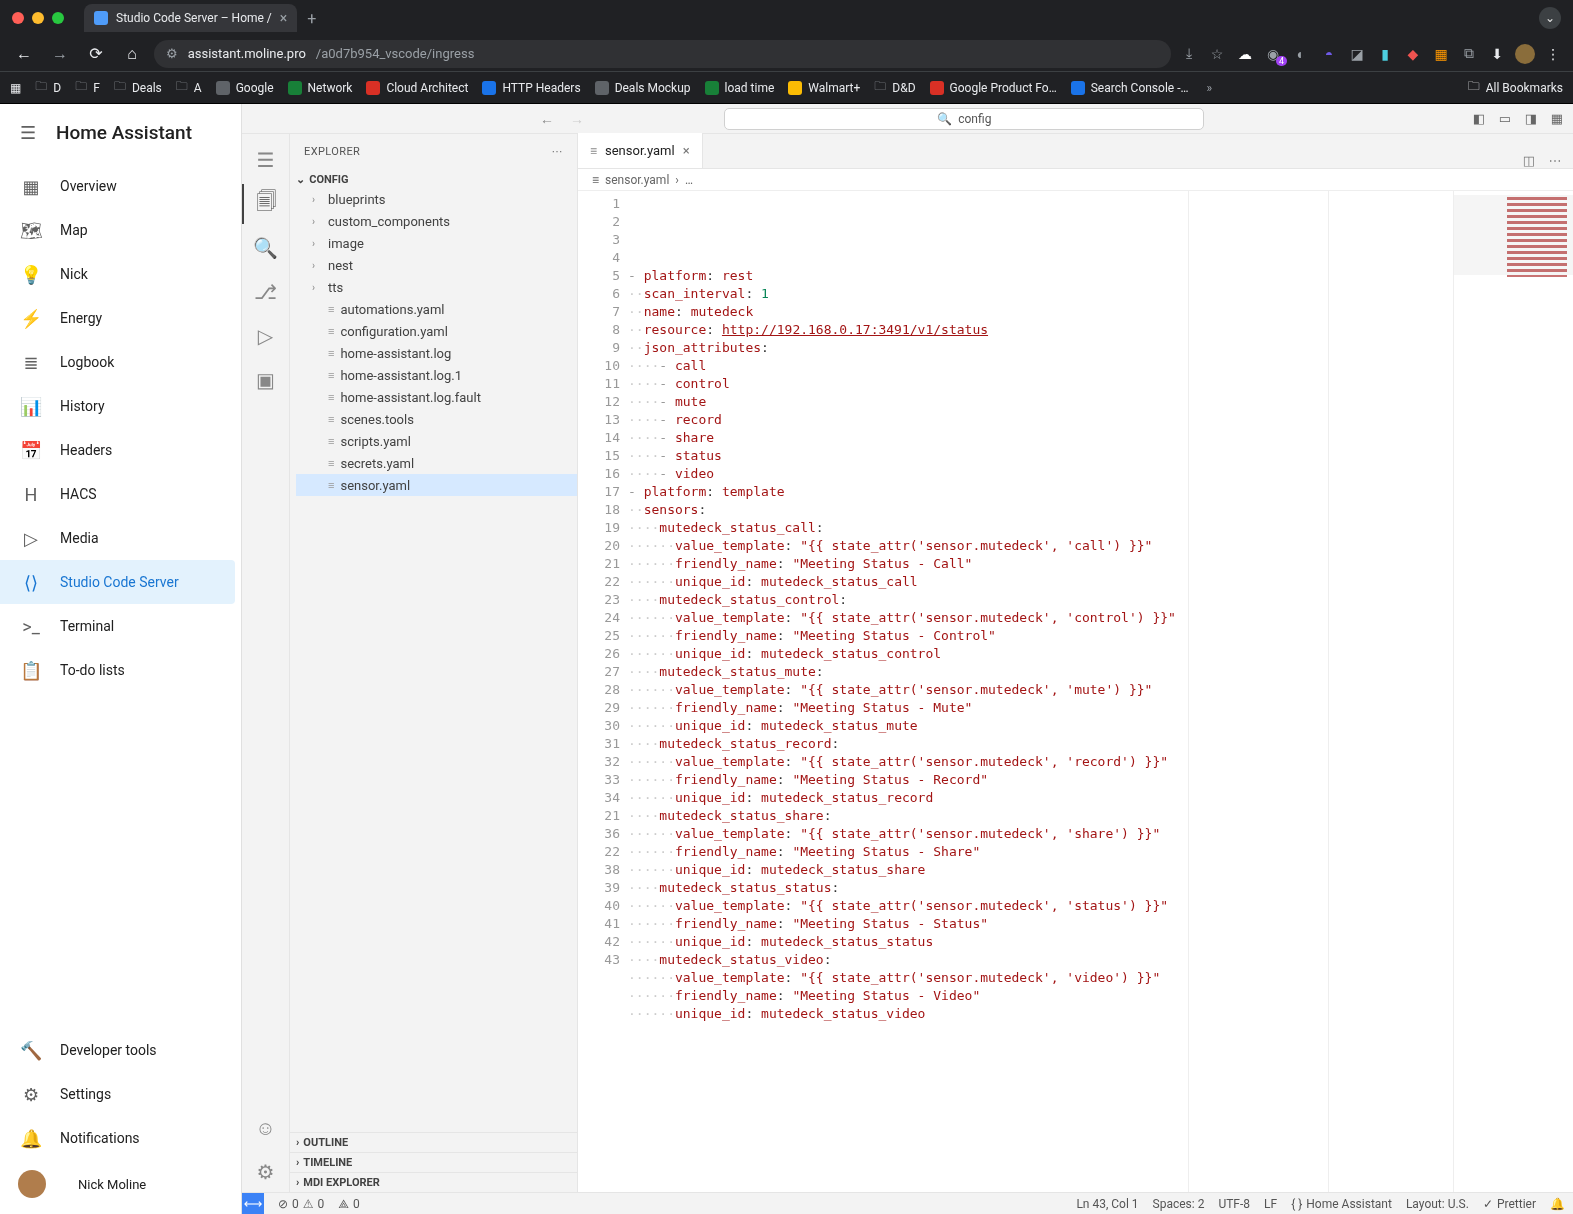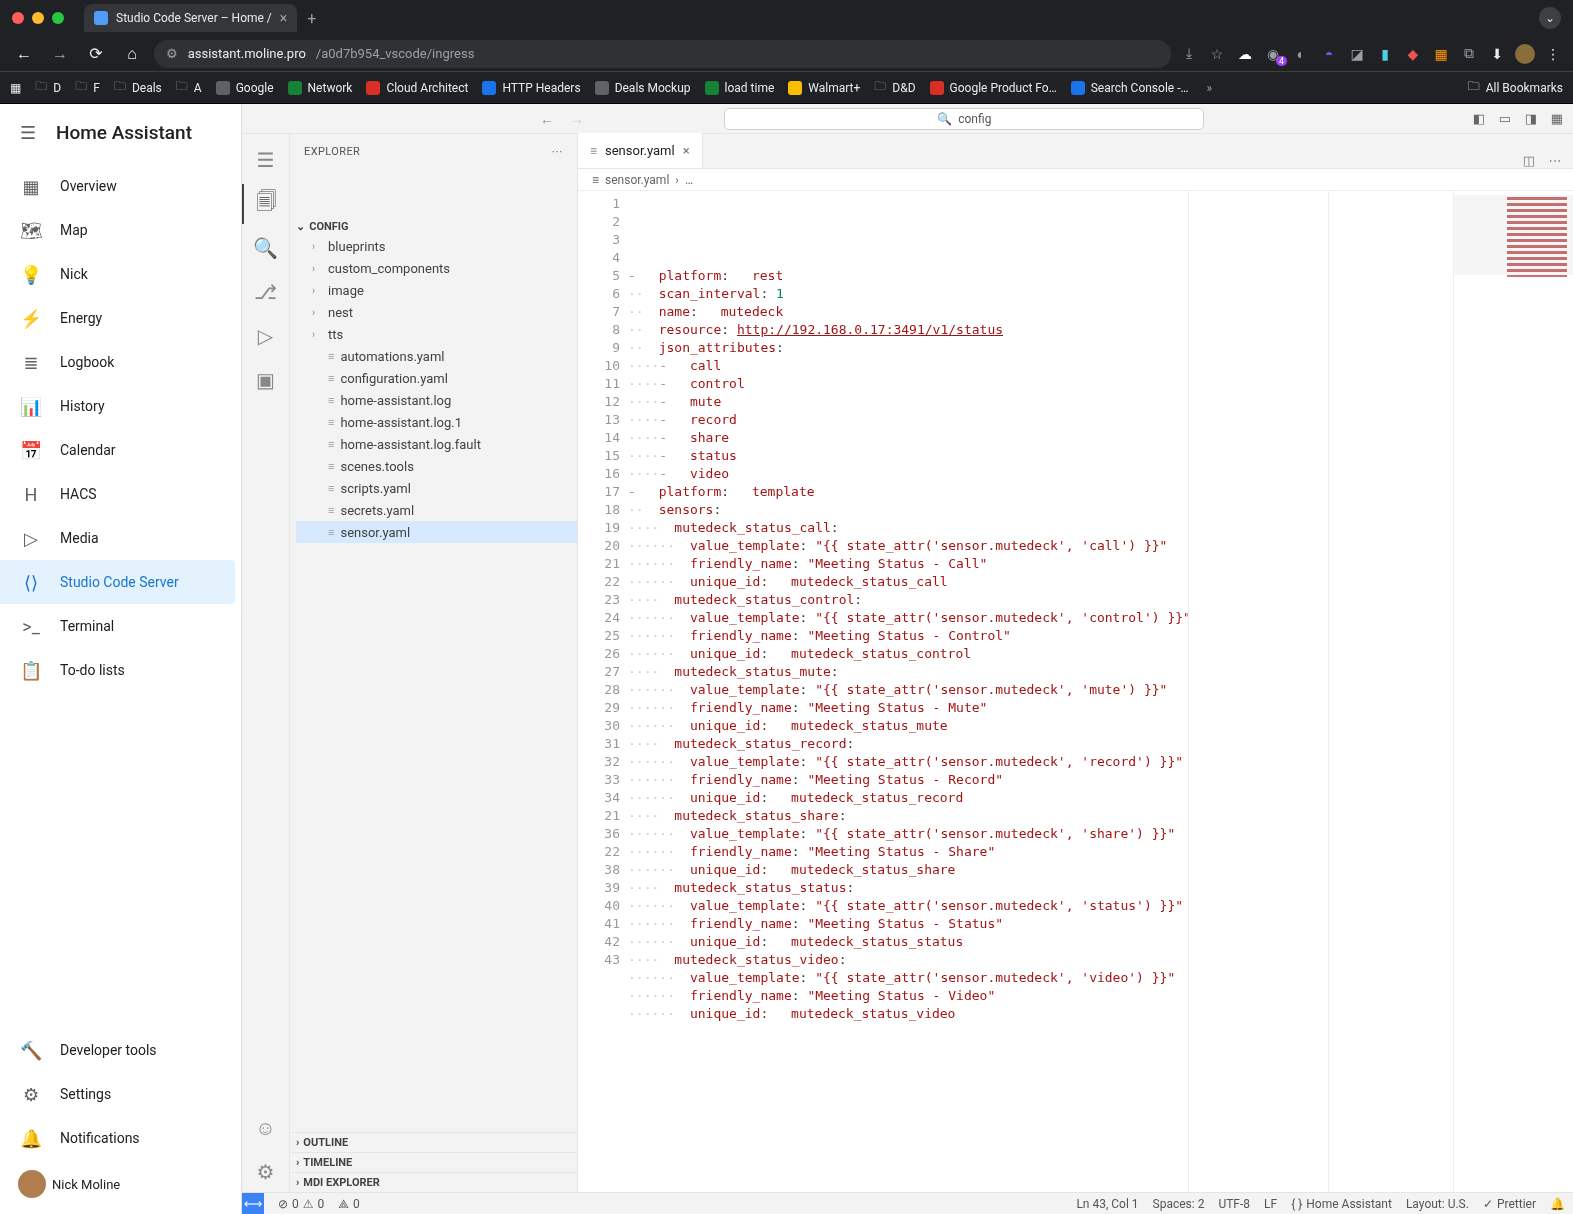--- a/index.html
+++ b/index.html
@@ -87,21 +87,21 @@
 .hamburger { width:20px; color:#616161; font-size:18px;}
 .ha-menu { flex:1; overflow:auto; padding: 4px 0;}
 .ha-item {
   display:flex; align-items:center; gap:18px; height:44px; padding:0 20px;
   color:#212121; font-size:14px;
 }
 .ha-item.active { background:#e3f2fd; color:#1976d2; border-radius: 0 4px 4px 0; margin-right:6px;}
 .ha-item .mi { width:22px; text-align:center; font-size:18px; color:#616161;}
 .ha-item.active .mi { color:#1976d2;}
 .ha-bottom { border-top:none; padding-bottom:6px;}
-.ha-user { display:flex; align-items:center; gap:6px; padding:10px 18px;}
+.ha-user { display:flex; align-items:center; gap:32px; padding:10px 18px;}
 .ha-user .uavatar { width:28px; height:28px; border-radius:50%; background:#b07d4c;}
 
 
 .vscode { flex:1; display:flex; flex-direction:column; min-width:0; background:#f8f8f8;}
 .vscode-top {
   height: 30px; display:flex; align-items:center; background:#f3f3f3; border-bottom:1px solid #e5e5e5;
   padding: 0 6px; gap:8px;
 }
 .vscode-top .navarrow { width:22px; text-align:center; color:#888; font-size:14px;}
 .vscode-search {
@@ -119,21 +119,21 @@
   width: 48px; background:#f3f3f3; border-right:1px solid #e5e5e5;
   display:flex; flex-direction:column; align-items:center; padding-top:6px; gap:4px;
 }
 .act { width:48px; height:40px; display:flex; align-items:center; justify-content:center; color:#888; font-size:20px;}
 .act.active { color:#424242; border-left:2px solid #424242;}
 .act-spacer { flex:1;}
 
 
 .explorer {
   width: 288px; background:#f3f3f3; border-right:1px solid #e5e5e5; display:flex; flex-direction:column;
-  font-size:13px; color:#424242; min-height:0;gap:47px;
+  font-size:13px; color:#424242; min-height:0;
 }
 .exp-header { height:35px; display:flex; align-items:center; padding:0 14px; font-size:11px; letter-spacing:0.4px; color:#555; gap:8px;}
 .exp-header .dots { margin-left:auto; color:#777;}
 .exp-section { padding: 2px 0;}
 .exp-section-head { display:flex; align-items:center; padding:2px 6px; font-size:11px; font-weight:700; gap:4px;}
 .exp-tree { padding-left: 6px;}
 .tree-item { display:flex; align-items:center; gap:6px; padding: 2px 10px 2px 16px; height:22px; }
 .tree-item .caret{ color:#888; font-size:10px; width:10px;}
 .tree-item.folder > .label { }
 .tree-item.file { padding-left:32px;}
@@ -148,21 +148,21 @@
 .ed-tab .fic { color:#888; font-size:12px;}
 .ed-tab .close {color:#777; font-size:13px;}
 .tabs-right { margin-left:auto; display:flex; gap:6px; padding-right:8px; color:#777;}
 .tabs-right span{ width:20px; text-align:center;}
 .breadcrumb { height:22px; display:flex; align-items:center; padding:0 14px; color:#666; font-size:12px; gap:6px; border-bottom:1px solid #eee; background:#fff;}
 .editor-body { flex:1; display:flex; background:#fff; font-family: "Menlo","Consolas",monospace; font-size:13px; line-height:18px; overflow:hidden; position:relative;}
 .gutter { width:50px; text-align:right; color:#999; padding:4px 8px 4px 0; user-select:none;}
 .gutter div { height:18px;}
 .code { flex:1; padding:4px 0; white-space:pre; color:#333; position:relative;}
 .code-line { height:18px; }
-.k { color:#a31515;margin-left:15px;} 
+.k { color:#a31515;} 
 .s { color:#a31515;} 
 .n { color:#098658;}
 .url { color:#a31515; text-decoration:underline;}
 .dash { color:#999;}
 .dots { color:#ccc;}
 .ruler { position:absolute; top:0; bottom:0; border-left:1px solid #eee;}
 .minimap { width:120px; border-left:1px solid #eee; background:#fff; position:relative;}
 .mini-block { position:absolute; top:6px; right:6px; width:60px; height:80px; background:linear-gradient(#a31515 0 3px, transparent 3px 6px) repeat; background-size: 60px 6px; opacity:0.6;}
 .mini-hl { position:absolute; top:4px; right:0; width:100%; height:80px; background:rgba(0,0,0,0.04);}
 
@@ -320,21 +320,21 @@
         <div class="ha-item">
           <span class="mi">≣</span>
           <span>Logbook</span>
         </div>
         <div class="ha-item">
           <span class="mi">📊</span>
           <span>History</span>
         </div>
         <div class="ha-item">
           <span class="mi">📅</span>
-          <span>Calendar</span>
+          <span>Headers</span>
         </div>
         <div class="ha-item">
           <span class="mi">H</span>
           <span>HACS</span>
         </div>
         <div class="ha-item">
           <span class="mi">▷</span>
           <span>Media</span>
         </div>
         <div class="ha-item active">

